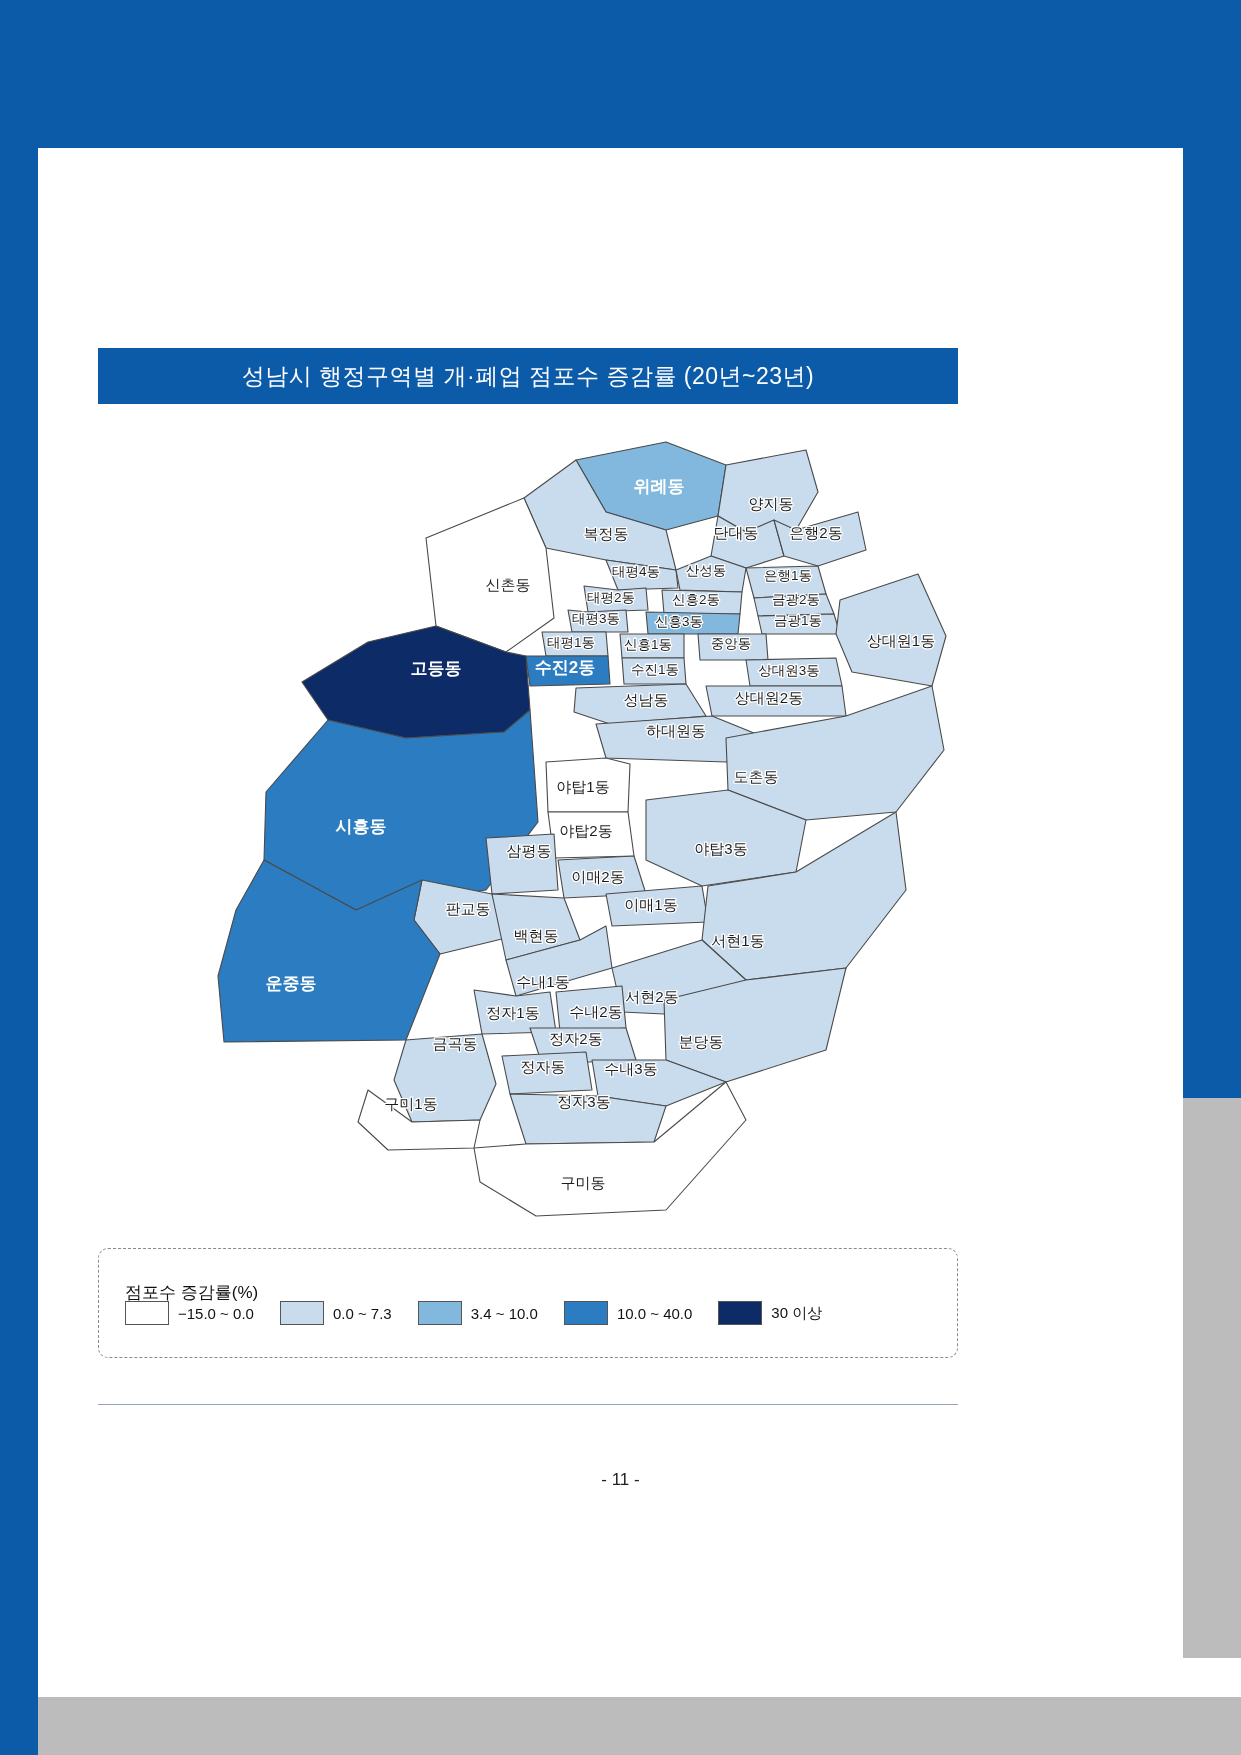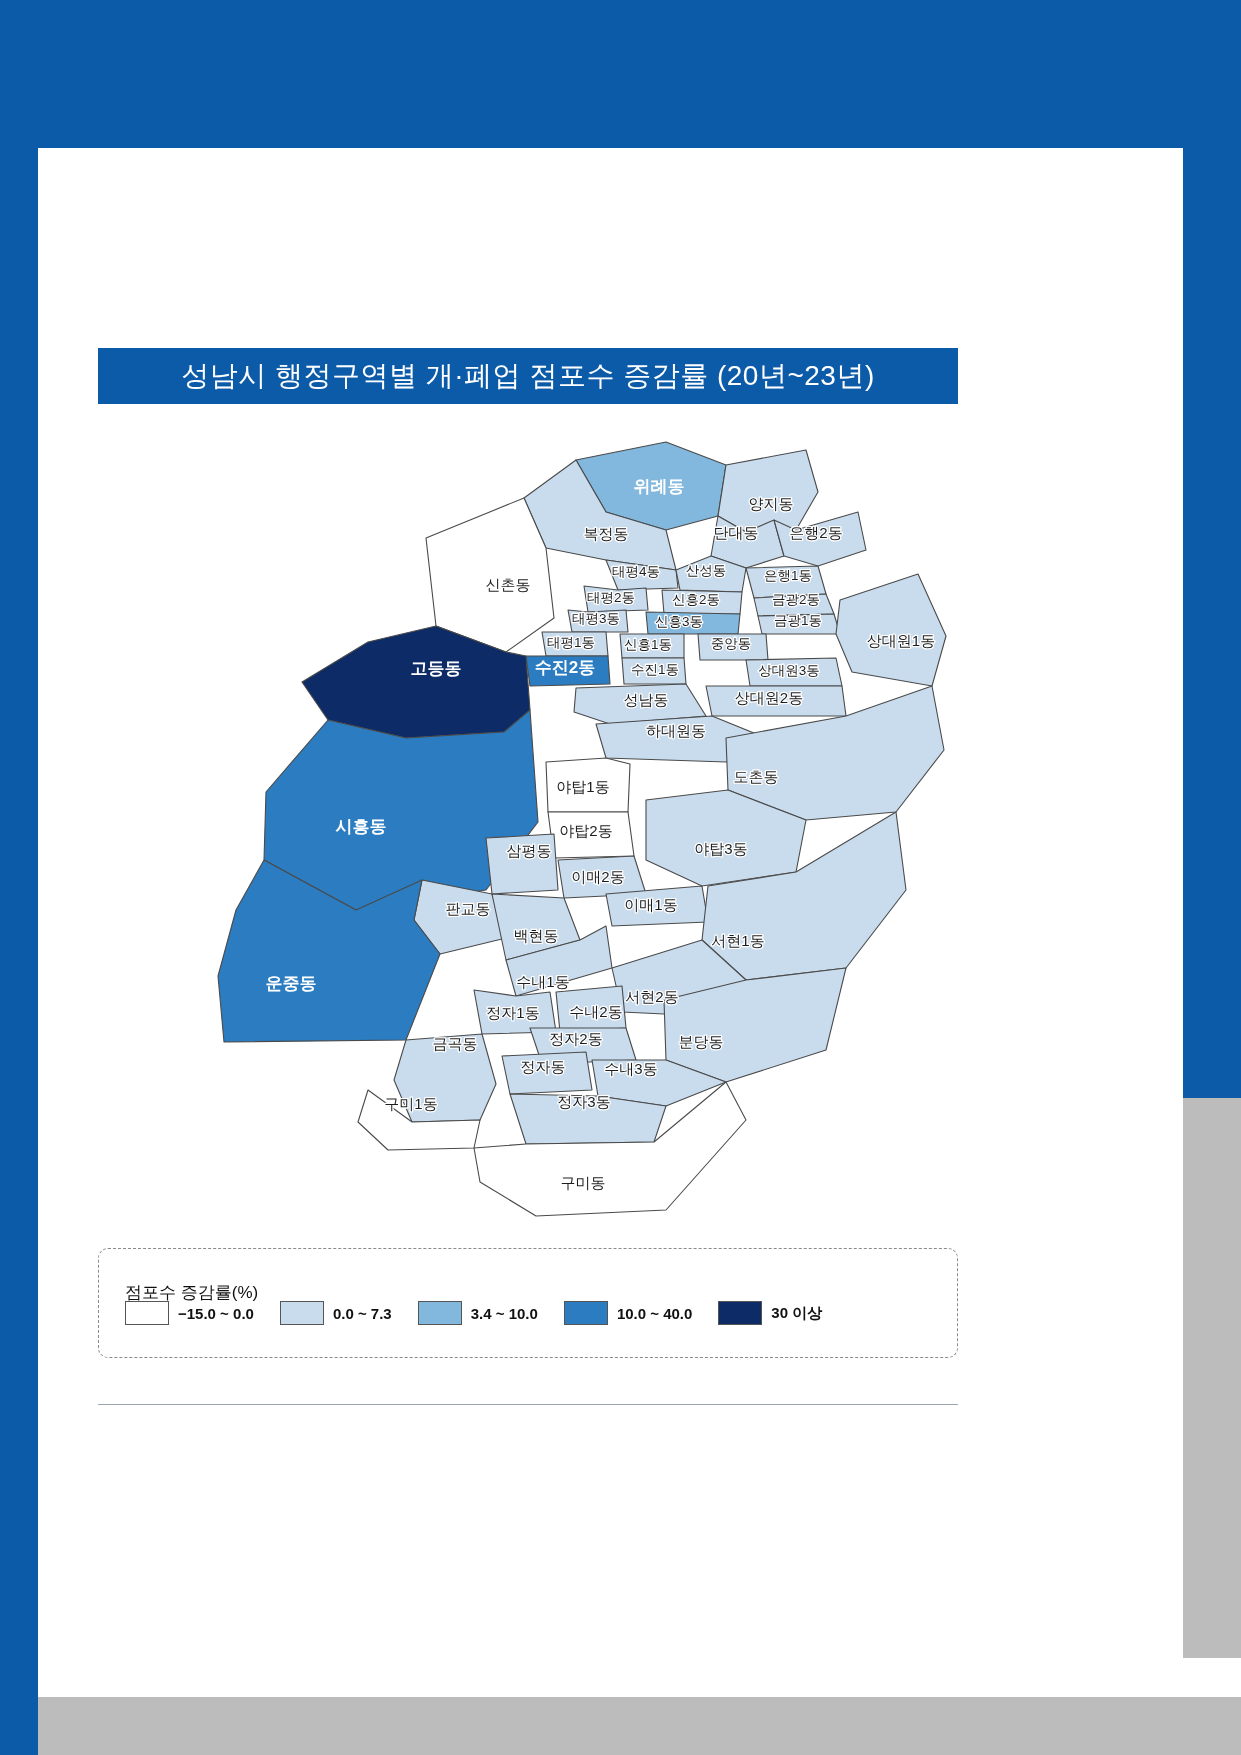--- a/index.html
+++ b/index.html
@@ -57,21 +57,21 @@
     position: absolute;
     left: 98px; top: 348px;
     width: 860px; height: 56px;
     background: #0c5ba8;
     display: flex;
     align-items: center;
     justify-content: center;
   }
   .title-bar .title-text {
     color: #ffffff;
-    font-size: 28px;
+    font-size: 23px;
     letter-spacing: 0.5px;
     white-space: nowrap;
   }
 
   
   .map-wrap {
     position: absolute;
     left: 106px; top: 420px;
     width: 860px; height: 810px;
   }
@@ -111,21 +111,20 @@
     left: 26px; top: 32px;
     font-size: 17px;
     color: #111;
   }
   .legend-items {
     position: absolute;
     left: 26px; top: 52px;
     display: flex;
     align-items: center;
     gap: 26px;
-    font-weight: bold;
   }
   .legend-item {
     display: flex;
     align-items: center;
     gap: 9px;
   }
   .legend-swatch {
     width: 44px; height: 24px;
     border: 1px solid #555;
     box-sizing: border-box;
@@ -347,14 +346,15 @@
           <div class="legend-label">10.0 ~ 40.0</div>
         </div>
         <div class="legend-item">
           <div class="legend-swatch" style="background: rgb(13, 43, 102);"></div>
           <div class="legend-label">30 이상</div>
         </div>
       </div>
   </div>
 
   <div class="footer-rule"></div>
+  <div class="page-number">- 11 -</div>
 
 </div>
 
 </body></html>

